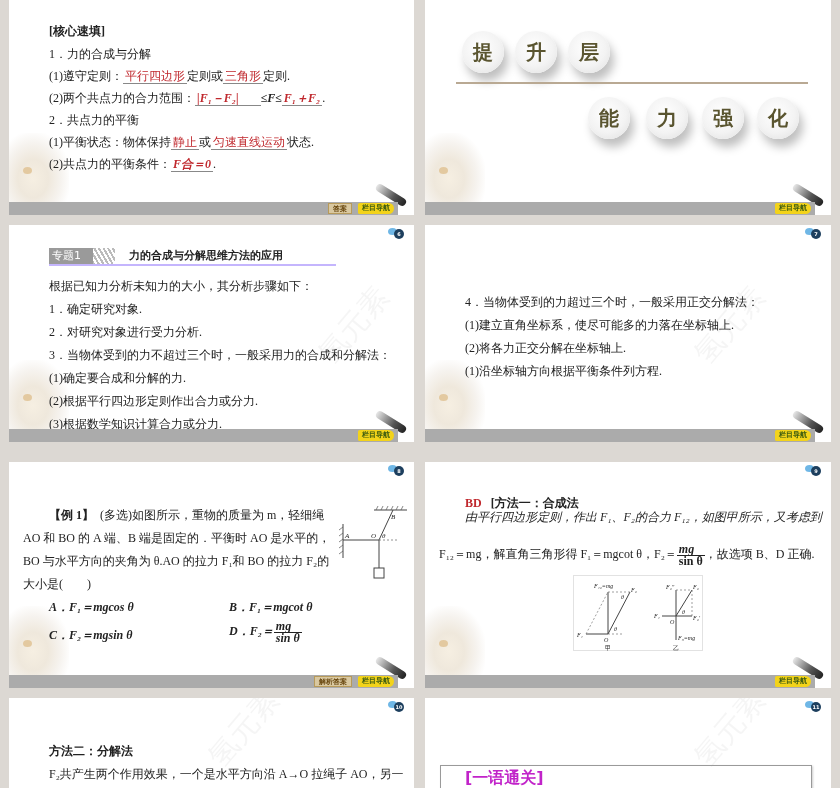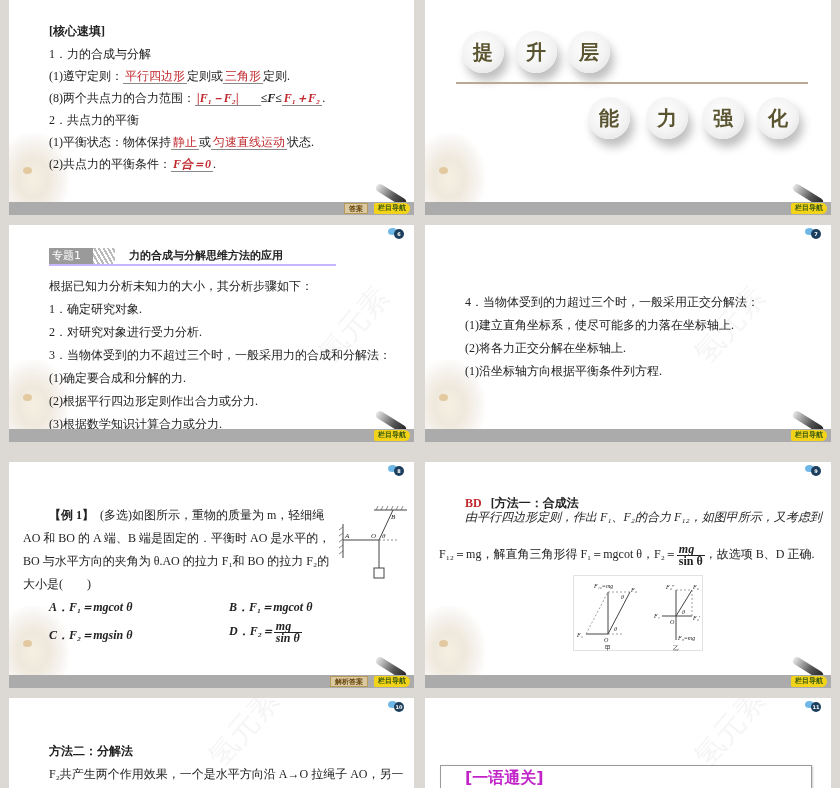--- a/index.html
+++ b/index.html
@@ -8,21 +8,21 @@
   .slide { position: absolute; background: #ffffff; overflow: hidden; }
   .s1 { left: 9px; top: 0; width: 405px; height: 215px; }
   .s2 { left: 425px; top: 0; width: 406px; height: 215px; }
   .s3 { left: 9px; top: 225px; width: 405px; height: 217px; }
   .s4 { left: 425px; top: 225px; width: 406px; height: 217px; }
   .s5 { left: 9px; top: 462px; width: 405px; height: 226px; }
   .s6 { left: 425px; top: 462px; width: 406px; height: 226px; }
   .s7 { left: 9px; top: 698px; width: 405px; height: 90px; }
   .s8 { left: 425px; top: 698px; width: 406px; height: 90px; }
 
-  .footer { position: absolute; left: 0; right: 0; bottom: 0; height: 13px; background: #ababab; }
+  .footer { position: absolute; left: 0; right: 16px; bottom: 0; height: 13px; background: #ababab; }
   .nav-btn { position: absolute; bottom: 1px; height: 11px; font-size: 7px; line-height: 11px; padding: 0 4px; font-family: "DejaVu Sans", sans-serif; font-weight: bold; }
   .nav-home { right: 4px; background: #f3d31a; color: #3a5a10; border-radius: 2px 6px 6px 2px; text-align: center; }
   .nav-ans { right: 46px; background: #d9c8a0; color: #6b4a12; border: 1px solid #b79a5a; }
 
   .flower { position: absolute; left: 0; bottom: 12px; width: 60px; height: 70px;
     background: radial-gradient(ellipse at 40% 65%, #f6efe2 0%, #efe8dc 30%, rgba(240,235,228,0.6) 55%, rgba(255,255,255,0) 75%); }
   .flower::before { content: ""; position: absolute; left: 14px; top: 34px; width: 9px; height: 7px; background: #e3c9a0; border-radius: 50%; }
   .pen { position: absolute; right: 6px; bottom: 16px; width: 34px; height: 8px; background: linear-gradient(90deg, #e8e8e8, #555 60%, #222); transform: rotate(32deg); border-radius: 4px; }
 
   .pg { position: absolute; top: 2px; right: 8px; width: 18px; height: 12px; }
@@ -57,21 +57,21 @@
 <div class="grid">
 
   <div class="slide s1">
     <div class="flower"></div>
     <div class="txt b" style="left:40px;top:20px;">[核心速填]</div>
     <div class="txt" style="left:40px;top:43px;">1．力的合成与分解</div>
     <div class="txt" style="left:40px;top:65px;">
       <span>(1)遵守定则：</span><span class="red">平行四边形</span><span>定则或</span><span class="red">三角形</span><span>定则.</span>
     </div>
     <div class="txt" style="left:40px;top:87px;">
-      <span>(8)两个共点力的合力范围：</span><span class="red it" style="padding-right:22px">|F₁－F₂|</span><span class="it">≤F≤</span><span class="red it">F₁＋F₂</span><span>.</span>
+      <span>(2)两个共点力的合力范围：</span><span class="red it" style="padding-right:22px">|F₁－F₂|</span><span class="it">≤F≤</span><span class="red it">F₁＋F₂</span><span>.</span>
     </div>
     <div class="txt" style="left:40px;top:109px;">2．共点力的平衡</div>
     <div class="txt" style="left:40px;top:131px;">
       <span>(1)平衡状态：物体保持</span><span class="red">静止</span><span>或</span><span class="red">匀速直线运动</span><span>状态.</span>
     </div>
     <div class="txt" style="left:40px;top:153px;">
       <span>(2)共点力的平衡条件：</span><span class="red it">F合＝0</span><span>.</span>
     </div>
     <div class="pen"></div>
     <div class="footer">
@@ -171,21 +171,21 @@
       <line x1="4" y1="38" x2="40" y2="38" stroke="#444" stroke-width="1"></line>
       <line x1="40" y1="38" x2="54" y2="8" stroke="#444" stroke-width="1"></line>
       <line x1="40" y1="38" x2="58" y2="38" stroke="#777" stroke-width="0.8" stroke-dasharray="2,2"></line>
       <line x1="40" y1="38" x2="40" y2="66" stroke="#444" stroke-width="1"></line>
       <rect x="35" y="66" width="10" height="10" fill="#fff" stroke="#444" stroke-width="1"></rect>
       <text x="6" y="36" font-size="7" font-style="italic" fill="#222" font-family="Liberation Serif, serif">A</text>
       <text x="32" y="36" font-size="7" font-style="italic" fill="#222" font-family="Liberation Serif, serif">O</text>
       <text x="43" y="36" font-size="7" font-style="italic" fill="#222" font-family="Liberation Serif, serif">θ</text>
       <text x="52" y="17" font-size="7" font-style="italic" fill="#222" font-family="Liberation Serif, serif">B</text>
     </svg>
-    <div class="txt it" style="left:40px;top:134px;">A．F₁＝mgcot θ</div>
+    <div class="txt it" style="left:40px;top:134px;">A．F₁＝mgcos θ</div>
     <div class="txt it" style="left:220px;top:134px;">B．F₁＝mgcot θ</div>
     <div class="txt it" style="left:40px;top:162px;">C．F₂＝mgsin θ</div>
     <div class="txt it" style="left:220px;top:158px;">
       <span>D．F₂＝</span><span class="frac"><span class="num">mg</span><span class="den">sin θ</span></span>
     </div>
     <div class="pen"></div>
     <div class="footer">
       <span class="nav-btn nav-ans">解析答案</span>
       <span class="nav-btn nav-home">栏目导航</span>
     </div>

